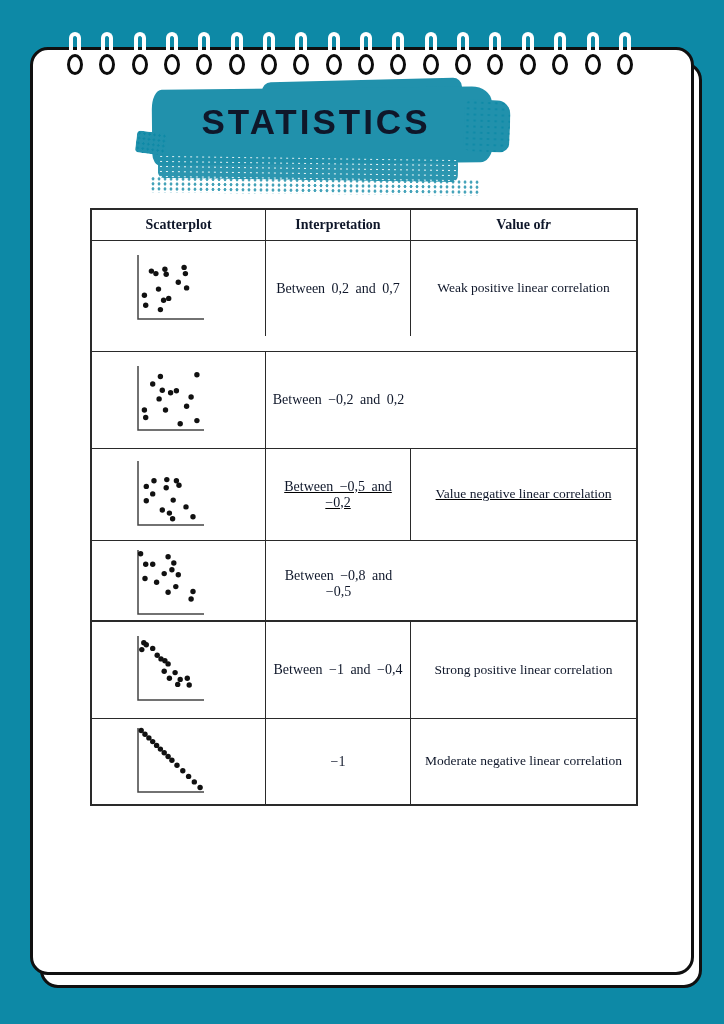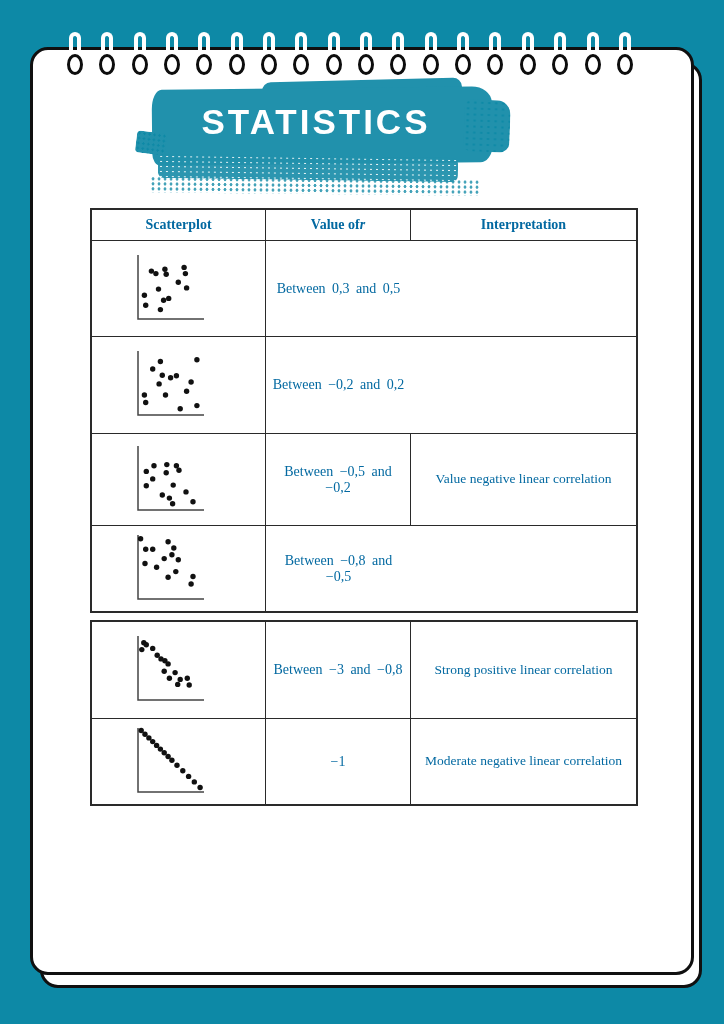--- a/index.html
+++ b/index.html
@@ -64,41 +64,41 @@
   }
   .brush .stroke-tail {
     position:absolute; left:-6px; top:52px; width:30px; height:22px;
     background:#2191ac; border-radius:4px; transform:rotate(7deg);
     background-image:radial-gradient(#0d89a6 1px, transparent 1.2px);
     background-size:5px 5px;
   }
   .brush h1 {
     position:absolute; left:0; right:20px; top:22px; text-align:center;
     font-family:"Liberation Sans", sans-serif; font-weight:800;
-    font-size:35px; letter-spacing:3px; color:#ffffff; z-index:3;
+    font-size:35px; letter-spacing:3px; color:#0f172a; z-index:3;
   }
   
   .tbl { position:absolute; left:90px; width:548px; z-index:2; }
   .tbl-1 { top:208px; }
   .tbl-2 { top:620px; }
   .tsection { border:2px solid #2a2a2a; background:#fff; }
   .trow {
     display:grid; grid-template-columns:174px 145px 1fr;
     border-top:1.5px solid #2a2a2a;
   }
   .trow:first-child { border-top:none; }
   .cell {
     border-right:1.5px solid #2a2a2a;
     display:flex; align-items:center; justify-content:center;
-    text-align:center; padding:4px 6px; color:#0369a1;
+    text-align:center; padding:4px 6px; color:#0f172a;
   }
   .cell:last-child { border-right:none; }
   .hrow { height:30px; }
   .hrow .cell { font-weight:bold; font-size:14px; }
-  .h96 { height:96px; } .h97 { height:97px; } .h92 { height:92px; }
+  .h96 { height:96px; } .h97 { height:97px;margin-top:15px; } .h92 { height:92px;text-decoration:underline; }
   .h94 { height:86px; }
   .value-cell { font-size:14px; word-spacing:3px; }
   .interp-cell { font-size:13.5px; line-height:1.35; flex-direction:column; }
   .ital { font-style:italic; }
   .scatter-cell { padding:0; }
   svg.scatter { display:block; }
 </style>
 </head>
 <body>
 
@@ -188,25 +188,25 @@
     <div class="stroke-right"></div>
     <div class="stroke-bottom"></div>
     <div class="stroke-fringe"></div>
     <div class="stroke-tail"></div>
     <h1>STATISTICS</h1>
   </div>
 
   <div class="tbl tbl-1 tsection">
     <div class="trow hrow">
       <div class="cell">Scatterplot</div>
+      <div class="cell">Interpretation</div>
       <div class="cell">
         <span>Value of </span>
           <span class="ital">r</span>
       </div>
-      <div class="cell">Interpretation</div>
     </div>
 
     <div class="trow h96">
       <div class="cell scatter-cell">
         <svg class="scatter" width="110" height="76" viewBox="0 0 110 76">
             <polyline points="14,4 14,68 80,68" fill="none" stroke="#444" stroke-width="1.5"></polyline>
             <circle cx="27.4" cy="20.1" r="2.7" fill="#111111"></circle>
             <circle cx="31.9" cy="22.6" r="2.7" fill="#111111"></circle>
             <circle cx="40.9" cy="18.3" r="2.7" fill="#111111"></circle>
             <circle cx="42.2" cy="23.2" r="2.7" fill="#111111"></circle>
@@ -215,21 +215,22 @@
             <circle cx="54.3" cy="31.3" r="2.7" fill="#111111"></circle>
             <circle cx="34.5" cy="38.1" r="2.7" fill="#111111"></circle>
             <circle cx="62.6" cy="36.9" r="2.7" fill="#111111"></circle>
             <circle cx="20.4" cy="44.3" r="2.7" fill="#111111"></circle>
             <circle cx="39.6" cy="49.3" r="2.7" fill="#111111"></circle>
             <circle cx="44.7" cy="47.4" r="2.7" fill="#111111"></circle>
             <circle cx="21.7" cy="54.2" r="2.7" fill="#111111"></circle>
             <circle cx="36.4" cy="58.6" r="2.7" fill="#111111"></circle>
           </svg>
       </div>
-      <div class="cell value-cell">Between 0,3 and 0,5</div>
+      <div class="cell value-cell">Between 0,2 and 0,7</div>
+      <div class="cell interp-cell">Weak positive linear correlation</div>
     </div>
 
     <div class="trow h97">
       <div class="cell scatter-cell">
         <svg class="scatter" width="110" height="76" viewBox="0 0 110 76">
             <polyline points="14,4 14,68 80,68" fill="none" stroke="#444" stroke-width="1.5"></polyline>
             <circle cx="36.4" cy="14.5" r="2.7" fill="#111111"></circle>
             <circle cx="72.9" cy="12.7" r="2.7" fill="#111111"></circle>
             <circle cx="28.7" cy="22.0" r="2.7" fill="#111111"></circle>
             <circle cx="38.3" cy="28.2" r="2.7" fill="#111111"></circle>
@@ -311,21 +312,21 @@
             <circle cx="44.1" cy="31.9" r="2.7" fill="#111111"></circle>
             <circle cx="40.2" cy="39.3" r="2.7" fill="#111111"></circle>
             <circle cx="51.1" cy="40.6" r="2.7" fill="#111111"></circle>
             <circle cx="45.4" cy="46.2" r="2.7" fill="#111111"></circle>
             <circle cx="56.2" cy="47.4" r="2.7" fill="#111111"></circle>
             <circle cx="63.3" cy="46.2" r="2.7" fill="#111111"></circle>
             <circle cx="53.7" cy="52.4" r="2.7" fill="#111111"></circle>
             <circle cx="65.2" cy="53.0" r="2.7" fill="#111111"></circle>
           </svg>
       </div>
-      <div class="cell value-cell">Between −3 and −0,8</div>
+      <div class="cell value-cell">Between −1 and −0,4</div>
       <div class="cell interp-cell">Strong positive linear correlation</div>
     </div>
 
     <div class="trow h94">
       <div class="cell scatter-cell">
         <svg class="scatter" width="110" height="76" viewBox="0 0 110 76">
             <polyline points="14,4 14,68 80,68" fill="none" stroke="#444" stroke-width="1.5"></polyline>
             <circle cx="17.2" cy="6.5" r="2.7" fill="#111111"></circle>
             <circle cx="21.0" cy="10.2" r="2.7" fill="#111111"></circle>
             <circle cx="24.9" cy="13.9" r="2.7" fill="#111111"></circle>

